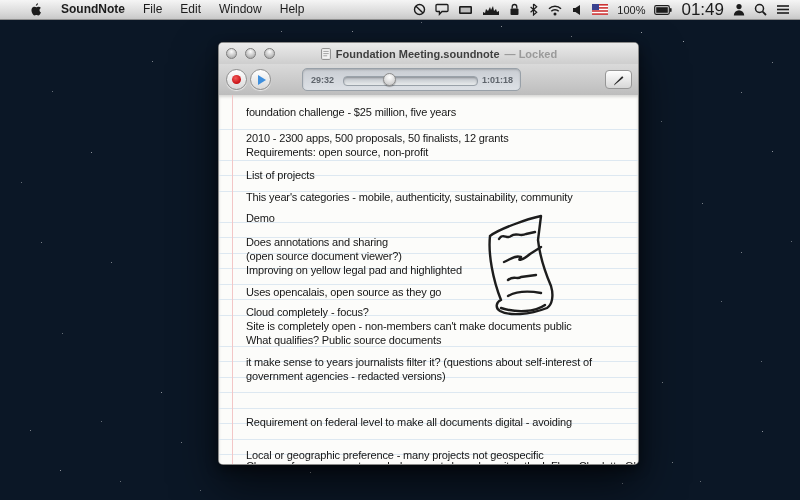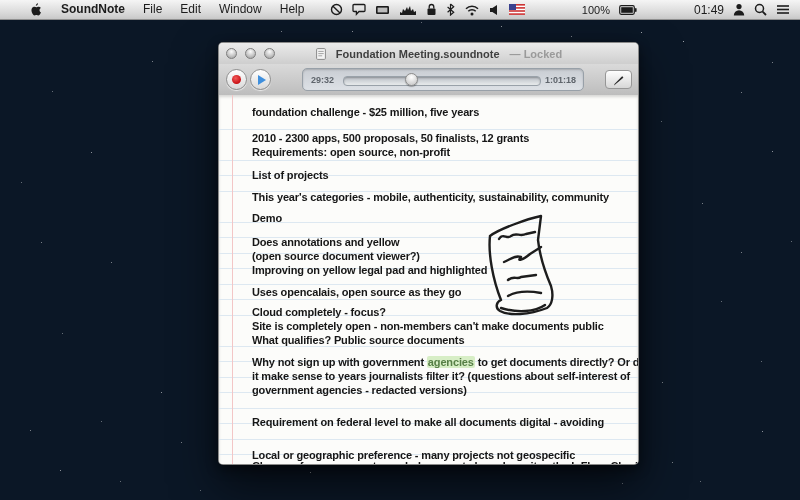--- a/index.html
+++ b/index.html
@@ -35,48 +35,48 @@
   .menubar{position:absolute;top:0;left:0;right:0;height:19px;
     background:linear-gradient(#f5f5f5,#d8d8d8 70%,#c8c8c8);
     border-bottom:1px solid rgba(60,60,60,.55);
     display:flex;align-items:center;font-size:12px;color:#1c1c1c;z-index:50;padding-left:12px;}
   .menubar .left{display:flex;align-items:center;gap:0;padding-left:10px;}
   .menu-item{padding:0 9px;line-height:19px;cursor:default;}
   .menu-item.app{font-weight:bold;}
   .menubar .right{margin-left:auto;display:flex;align-items:center;gap:9px;padding-right:10px;}
   .sicon{display:flex;align-items:center;}
   .sicon svg{display:block;}
-  .stxt{font-size:11px;color:#1c1c1c;margin-left:48px;}
-  .clock{font-size:12px;}
+  .stxt{font-size:11px;color:#1c1c1c;}
+  .clock{font-size:17px;}
   
   .window{position:absolute;left:218px;top:42px;width:419px;height:421px;
     border-radius:5px;background:#fbfbf9;overflow:hidden;
     border:1px solid rgba(0,0,0,.45);
     box-shadow:0 20px 45px rgba(0,0,0,.6),0 4px 12px rgba(0,0,0,.45);z-index:10;}
   .titlebar{position:absolute;top:0;left:0;right:0;height:21px;
     background:linear-gradient(#ebebeb,#cecece);
     border-bottom:1px solid #a6a6a6;
     display:flex;align-items:center;justify-content:center;}
   .tl-group{position:absolute;left:7px;top:5px;display:flex;gap:8px;}
   .tl{width:11px;height:11px;border-radius:50%;
     background:radial-gradient(circle at 50% 30%,#fbfbfb,#c6c6c6 55%,#999);
     border:1px solid #7d7d7d;box-sizing:border-box;}
-  .wtitle{font-size:11px;color:#3f3f3f;font-weight:bold;display:flex;align-items:center;gap:10px;padding-left:21px;}
+  .wtitle{font-size:11px;color:#3f3f3f;font-weight:bold;display:flex;align-items:center;gap:5px;padding-left:21px;}
   .wtitle .lock{color:#9a9a9a;font-weight:bold;}
   
   .toolbar{position:absolute;top:21px;left:0;right:0;height:31px;
     background:linear-gradient(#dadada,#bdbdbd);
     border-bottom:1px solid #8f8f8f;}
   .roundbtn{position:absolute;top:5px;width:21px;height:21px;border-radius:50%;
     background:linear-gradient(#ffffff,#d9d9d9);border:1px solid #8e8e8e;
     box-sizing:border-box;display:flex;align-items:center;justify-content:center;
     box-shadow:0 1px 1px rgba(255,255,255,.7);}
   .rec-dot{width:9px;height:9px;border-radius:50%;background:radial-gradient(circle at 40% 35%,#f25a5a,#c80f14 70%);}
   .play-tri{width:0;height:0;border-left:8px solid #3f8fdd;border-top:5px solid transparent;border-bottom:5px solid transparent;margin-left:2px;}
-  .sliderpanel{position:absolute;left:83px;top:4px;width:282px;height:23px;border-radius:5px;
+  .sliderpanel{position:absolute;left:83px;top:4px;width:219px;height:23px;border-radius:5px;
     background:linear-gradient(#c9cdd3,#dde1e6);border:1px solid #98a0a8;box-sizing:border-box;
     box-shadow:inset 0 1px 2px rgba(0,0,0,.18);}
   .time{position:absolute;top:6px;font-size:9px;font-weight:bold;color:#5e646b;}
   .time.elapsed{left:8px;}
   .time.total{right:7px;}
   .track{position:absolute;left:40px;right:42px;top:7px;height:8px;border-radius:4px;
     background:linear-gradient(#b9bec5,#e9eced);border:1px solid #99a1a9;
     box-shadow:inset 0 1px 2px rgba(0,0,0,.25);}
   .knob{position:absolute;top:-4px;left:34%;width:13px;height:13px;border-radius:50%;
     background:radial-gradient(circle at 50% 30%,#ffffff,#d2d2d2 70%);
@@ -84,21 +84,21 @@
   .pencilbtn{position:absolute;right:6px;top:6px;width:27px;height:19px;border-radius:4px;
     background:linear-gradient(#fefefe,#d7d7d7);border:1px solid #969696;box-sizing:border-box;
     display:flex;align-items:center;justify-content:center;}
   
   .paper{position:absolute;top:52px;left:0;right:0;bottom:0;background:#fcfcfa;overflow:hidden;
     box-shadow:inset 0 2px 3px rgba(0,0,0,.15);}
   .rules{position:absolute;inset:0;
     background-image:repeating-linear-gradient(to bottom, rgba(0,0,0,0) 0 14.5px, #dde8f1 14.5px 15.5px);
     background-position:0 4px;}
   .margin-line{position:absolute;left:13px;top:0;bottom:0;width:1px;background:#f3c6c6;}
-  .para{position:absolute;left:33px;right:2px;font-weight:bold;}
+  .para{position:absolute;left:27px;right:2px;}
   .nline{font-size:11px;line-height:14px;height:14px;white-space:pre;color:#161616;letter-spacing:-0.15px;}
   .hl{background:#d7eec6;color:#577f47;border-radius:2px;padding:0 1px;}
   .doodle{position:absolute;left:258px;top:117px;}
 </style>
 </head>
 <body>
 
 <div class="stars"></div>
 
 <div class="menubar">
@@ -262,34 +262,33 @@
     <div class="para" style="top:73px">
       <div class="nline">List of projects</div>
     </div>
     <div class="para" style="top:95px">
       <div class="nline">This year's categories - mobile, authenticity, sustainability, community</div>
     </div>
     <div class="para" style="top:116px">
       <div class="nline">Demo</div>
     </div>
     <div class="para" style="top:140px">
-      <div class="nline">Does annotations and yellow</div>
+      <div class="nline">Does annotations and sharing</div>
       <div class="nline">(open source document viewer?)</div>
       <div class="nline">Improving on yellow legal pad and highlighted</div>
     </div>
     <div class="para" style="top:190px">
       <div class="nline">Uses opencalais, open source as they go</div>
     </div>
     <div class="para" style="top:210px">
       <div class="nline">Cloud completely - focus?</div>
       <div class="nline">Site is completely open - non-members can't make documents public</div>
       <div class="nline">What qualifies? Public source documents</div>
     </div>
     <div class="para" style="top:260px">
-      <div class="nline"><span>Why not sign up with government </span><span class="hl">agencies</span><span> to get documents directly? Or does</span></div>
       <div class="nline">it make sense to years journalists filter it? (questions about self-interest of</div>
       <div class="nline">government agencies - redacted versions)</div>
     </div>
     <div class="para" style="top:320px">
       <div class="nline">Requirement on federal level to make all documents digital - avoiding</div>
     </div>
     <div class="para" style="top:353px">
       <div class="nline">Local or geographic preference - many projects not geospecific</div>
     </div>
     <div class="para" style="top:364px">

